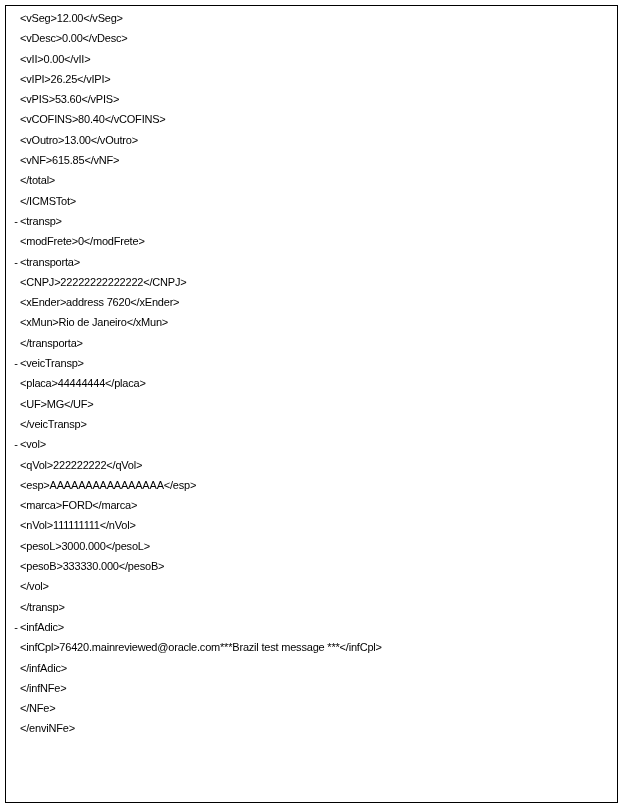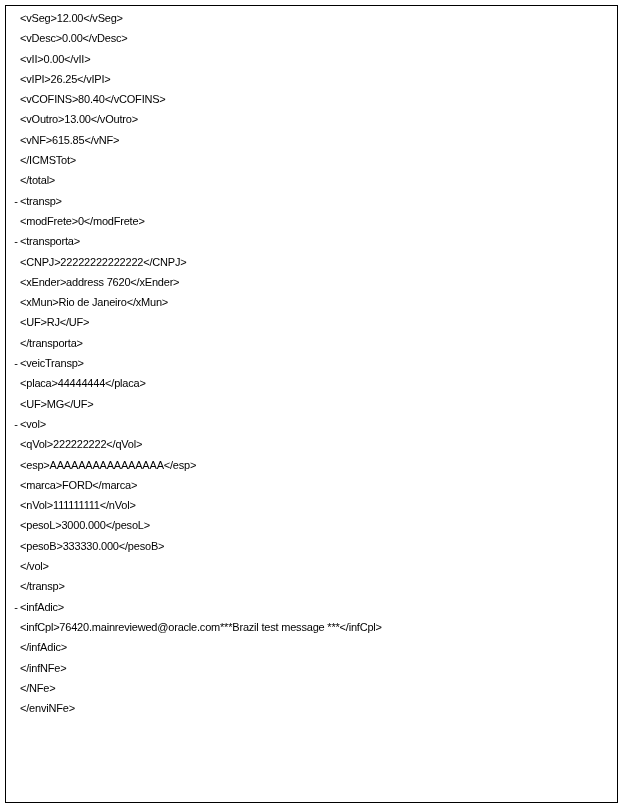--- a/index.html
+++ b/index.html
@@ -66,39 +66,43 @@
     <div class="row">
       <span class="gutter"></span>
       <span class="text">&lt;vII&gt;0.00&lt;/vII&gt;</span>
     </div>
     <div class="row">
       <span class="gutter"></span>
       <span class="text">&lt;vIPI&gt;26.25&lt;/vIPI&gt;</span>
     </div>
     <div class="row">
       <span class="gutter"></span>
+      <span class="text">&lt;vPIS&gt;53.60&lt;/vPIS&gt;</span>
+    </div>
+    <div class="row">
+      <span class="gutter"></span>
       <span class="text">&lt;vCOFINS&gt;80.40&lt;/vCOFINS&gt;</span>
     </div>
     <div class="row">
       <span class="gutter"></span>
       <span class="text">&lt;vOutro&gt;13.00&lt;/vOutro&gt;</span>
     </div>
     <div class="row">
       <span class="gutter"></span>
       <span class="text">&lt;vNF&gt;615.85&lt;/vNF&gt;</span>
     </div>
     <div class="row">
       <span class="gutter"></span>
+      <span class="text">&lt;/total&gt;</span>
+    </div>
+    <div class="row">
+      <span class="gutter"></span>
       <span class="text">&lt;/ICMSTot&gt;</span>
     </div>
     <div class="row">
-      <span class="gutter"></span>
-      <span class="text">&lt;/total&gt;</span>
-    </div>
-    <div class="row">
       <span class="gutter">-</span>
       <span class="text">&lt;transp&gt;</span>
     </div>
     <div class="row">
       <span class="gutter"></span>
       <span class="text">&lt;modFrete&gt;0&lt;/modFrete&gt;</span>
     </div>
     <div class="row">
       <span class="gutter">-</span>
       <span class="text">&lt;transporta&gt;</span>
@@ -110,37 +114,37 @@
     <div class="row">
       <span class="gutter"></span>
       <span class="text">&lt;xEnder&gt;address 7620&lt;/xEnder&gt;</span>
     </div>
     <div class="row">
       <span class="gutter"></span>
       <span class="text">&lt;xMun&gt;Rio de Janeiro&lt;/xMun&gt;</span>
     </div>
     <div class="row">
       <span class="gutter"></span>
-      <span class="text">&lt;UF&gt;RJ&lt;/UF&gt;</span>
-    </div>
-    <div class="row">
-      <span class="gutter"></span>
       <span class="text">&lt;/transporta&gt;</span>
     </div>
     <div class="row">
       <span class="gutter">-</span>
       <span class="text">&lt;veicTransp&gt;</span>
     </div>
     <div class="row">
       <span class="gutter"></span>
       <span class="text">&lt;placa&gt;44444444&lt;/placa&gt;</span>
     </div>
     <div class="row">
       <span class="gutter"></span>
       <span class="text">&lt;UF&gt;MG&lt;/UF&gt;</span>
+    </div>
+    <div class="row">
+      <span class="gutter"></span>
+      <span class="text">&lt;/veicTransp&gt;</span>
     </div>
     <div class="row">
       <span class="gutter">-</span>
       <span class="text">&lt;vol&gt;</span>
     </div>
     <div class="row">
       <span class="gutter"></span>
       <span class="text">&lt;qVol&gt;222222222&lt;/qVol&gt;</span>
     </div>
     <div class="row">

